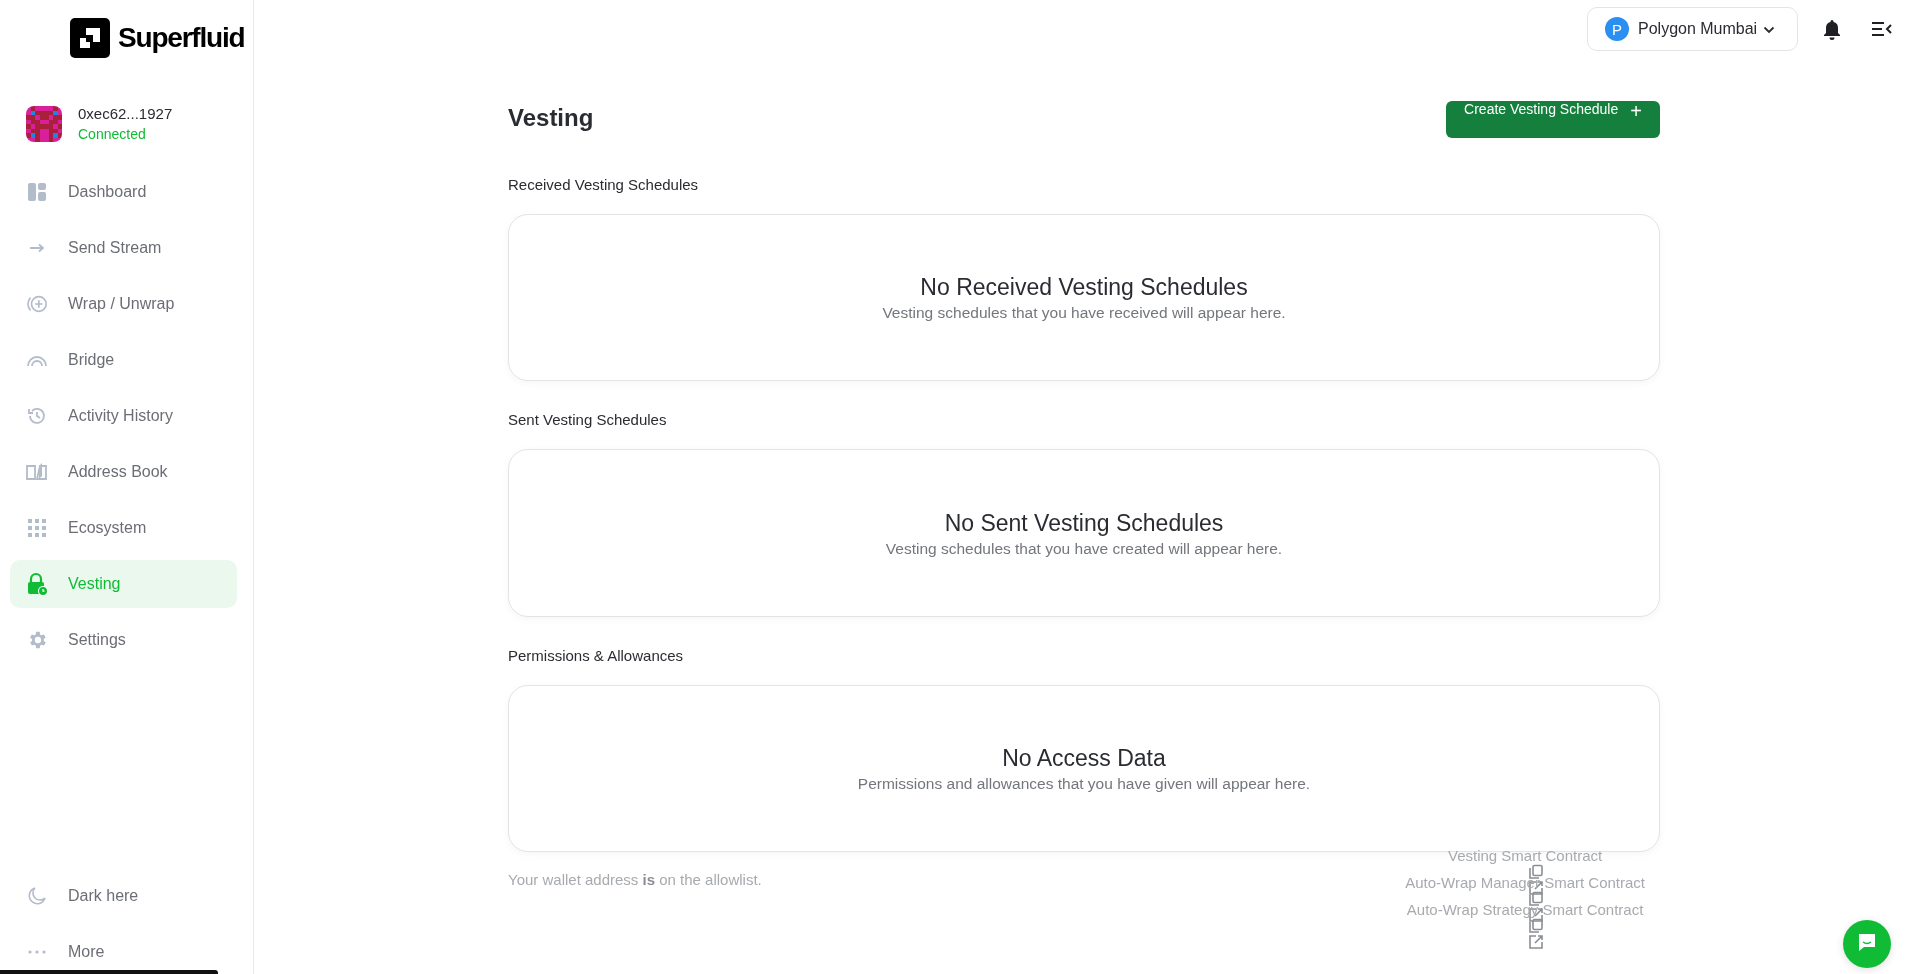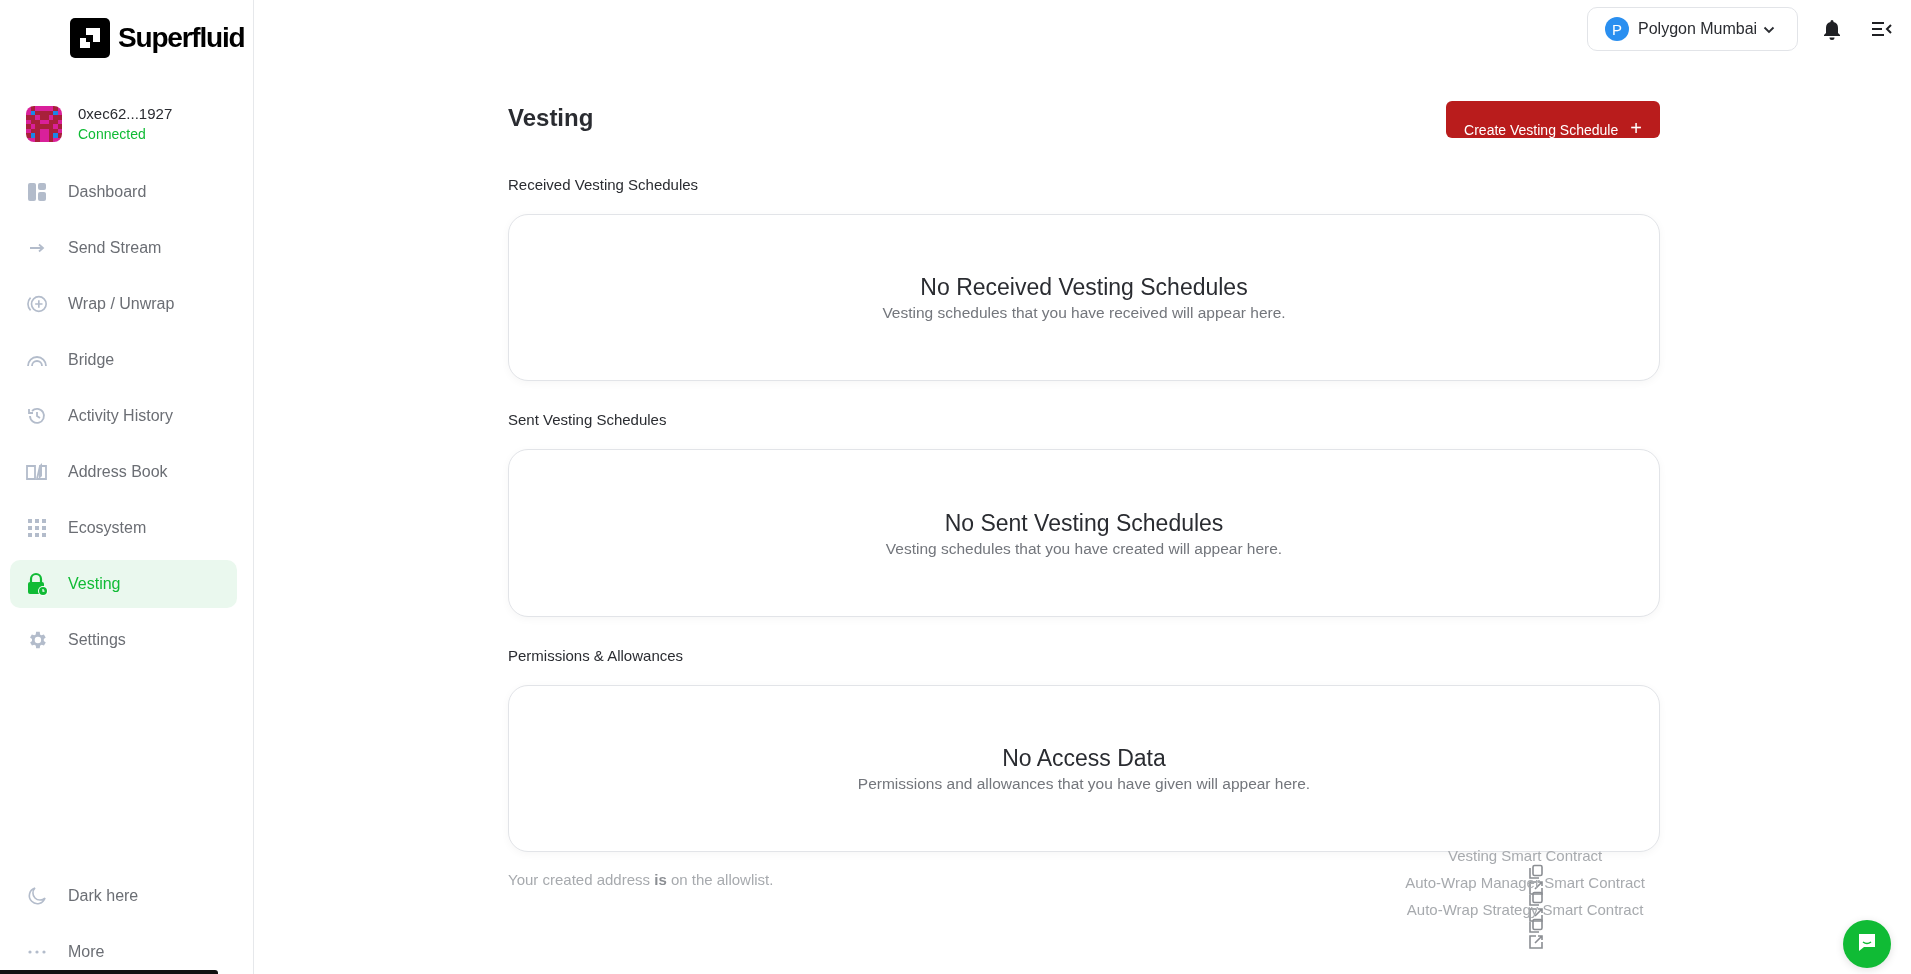--- a/index.html
+++ b/index.html
@@ -36,21 +36,21 @@
   
   .network-btn { position: absolute; left: 1587px; top: 7px; width: 211px; height: 44px; border: 1px solid #e2e4e8; border-radius: 10px; display: flex; align-items: center; padding-left: 17px; cursor: pointer; }
   .net-icon { width: 24px; height: 24px; border-radius: 50%; background: #2a8ff0; color: #fff; font-size: 15px; display: flex; align-items: center; justify-content: center; }
   .net-label { margin-left: 9px; font-size: 16px; color: #2a2c31; }
   .net-chevron { margin-left: 6px; }
   .bell { position: absolute; left: 1820px; top: 17px; width: 24px; height: 24px; cursor: pointer; }
   .menu-toggle { position: absolute; left: 1870px; top: 18px; width: 24px; height: 22px; cursor: pointer; }
 
   
   .page-title { position: absolute; left: 508px; top: 104px; font-size: 24px; color: #2a2c31; }
-  .create-btn { position: absolute; left: 1446px; top: 101px; width: 214px; height: 37px; background: #b91c1c; color: #fff; border-radius: 6px; display: flex; align-items: flex-end; justify-content: center; font-size: 14px; cursor: pointer; border: none; }
+  .create-btn { position: absolute; left: 1446px; top: 101px; width: 214px; height: 37px; background: #15803d; color: #fff; border-radius: 6px; display: flex; align-items: flex-start; justify-content: center; font-size: 14px; cursor: pointer; border: none; }
   .create-btn .plus { margin-left: 12px; font-size: 20px; line-height: 1; }
 
   .section-label { position: absolute; left: 508px; font-size: 15px; color: #2a2c31; }
   .card { position: absolute; left: 508px; width: 1152px; border: 1px solid #e2e4e8; border-radius: 20px; background: #fff; box-shadow: 0 2px 8px rgba(0,0,0,0.04); display: flex; flex-direction: column; align-items: center; justify-content: center; }
   .card-title { font-size: 23px; color: #2a2c31; line-height: 30px; }
   .card-sub { font-size: 15.5px; color: #73767c; line-height: 20px; margin-top: 1px; }
 
   .allowlist { position: absolute; left: 508px; top: 871px; font-size: 15px; color: #a7aaae; }
   .allowlist b { color: #8b8e93; text-align: center; }
 
@@ -303,21 +303,21 @@
   <div class="card-title">No Sent Vesting Schedules</div>
   <div class="card-sub">Vesting schedules that you have created will appear here.</div>
 </div>
 
 <div class="section-label" style="top:647px;">Permissions &amp; Allowances</div>
 <div class="card" style="top:685px; height:167px;">
   <div class="card-title">No Access Data</div>
   <div class="card-sub">Permissions and allowances that you have given will appear here.</div>
 </div>
 
-<div class="allowlist"><span>Your created address </span><b>is</b><span> on the allowlist.</span></div>
+<div class="allowlist"><span>Your wallet address </span><b>is</b><span> on the allowlist.</span></div>
 
 <div class="contracts">
   <div class="contract-row">
     <span class="contract-label">Vesting Smart Contract</span>
     <span class="c-icon">
         <svg width="16" height="16" viewBox="0 0 16 16">
           <path d="M2 4v10h9" stroke="#8b8e93" stroke-width="1.6" fill="none"></path>
           <rect x="5" y="1.5" width="9" height="10" rx="1.5" stroke="#8b8e93" stroke-width="1.6" fill="none"></rect>
         </svg>
       </span>

